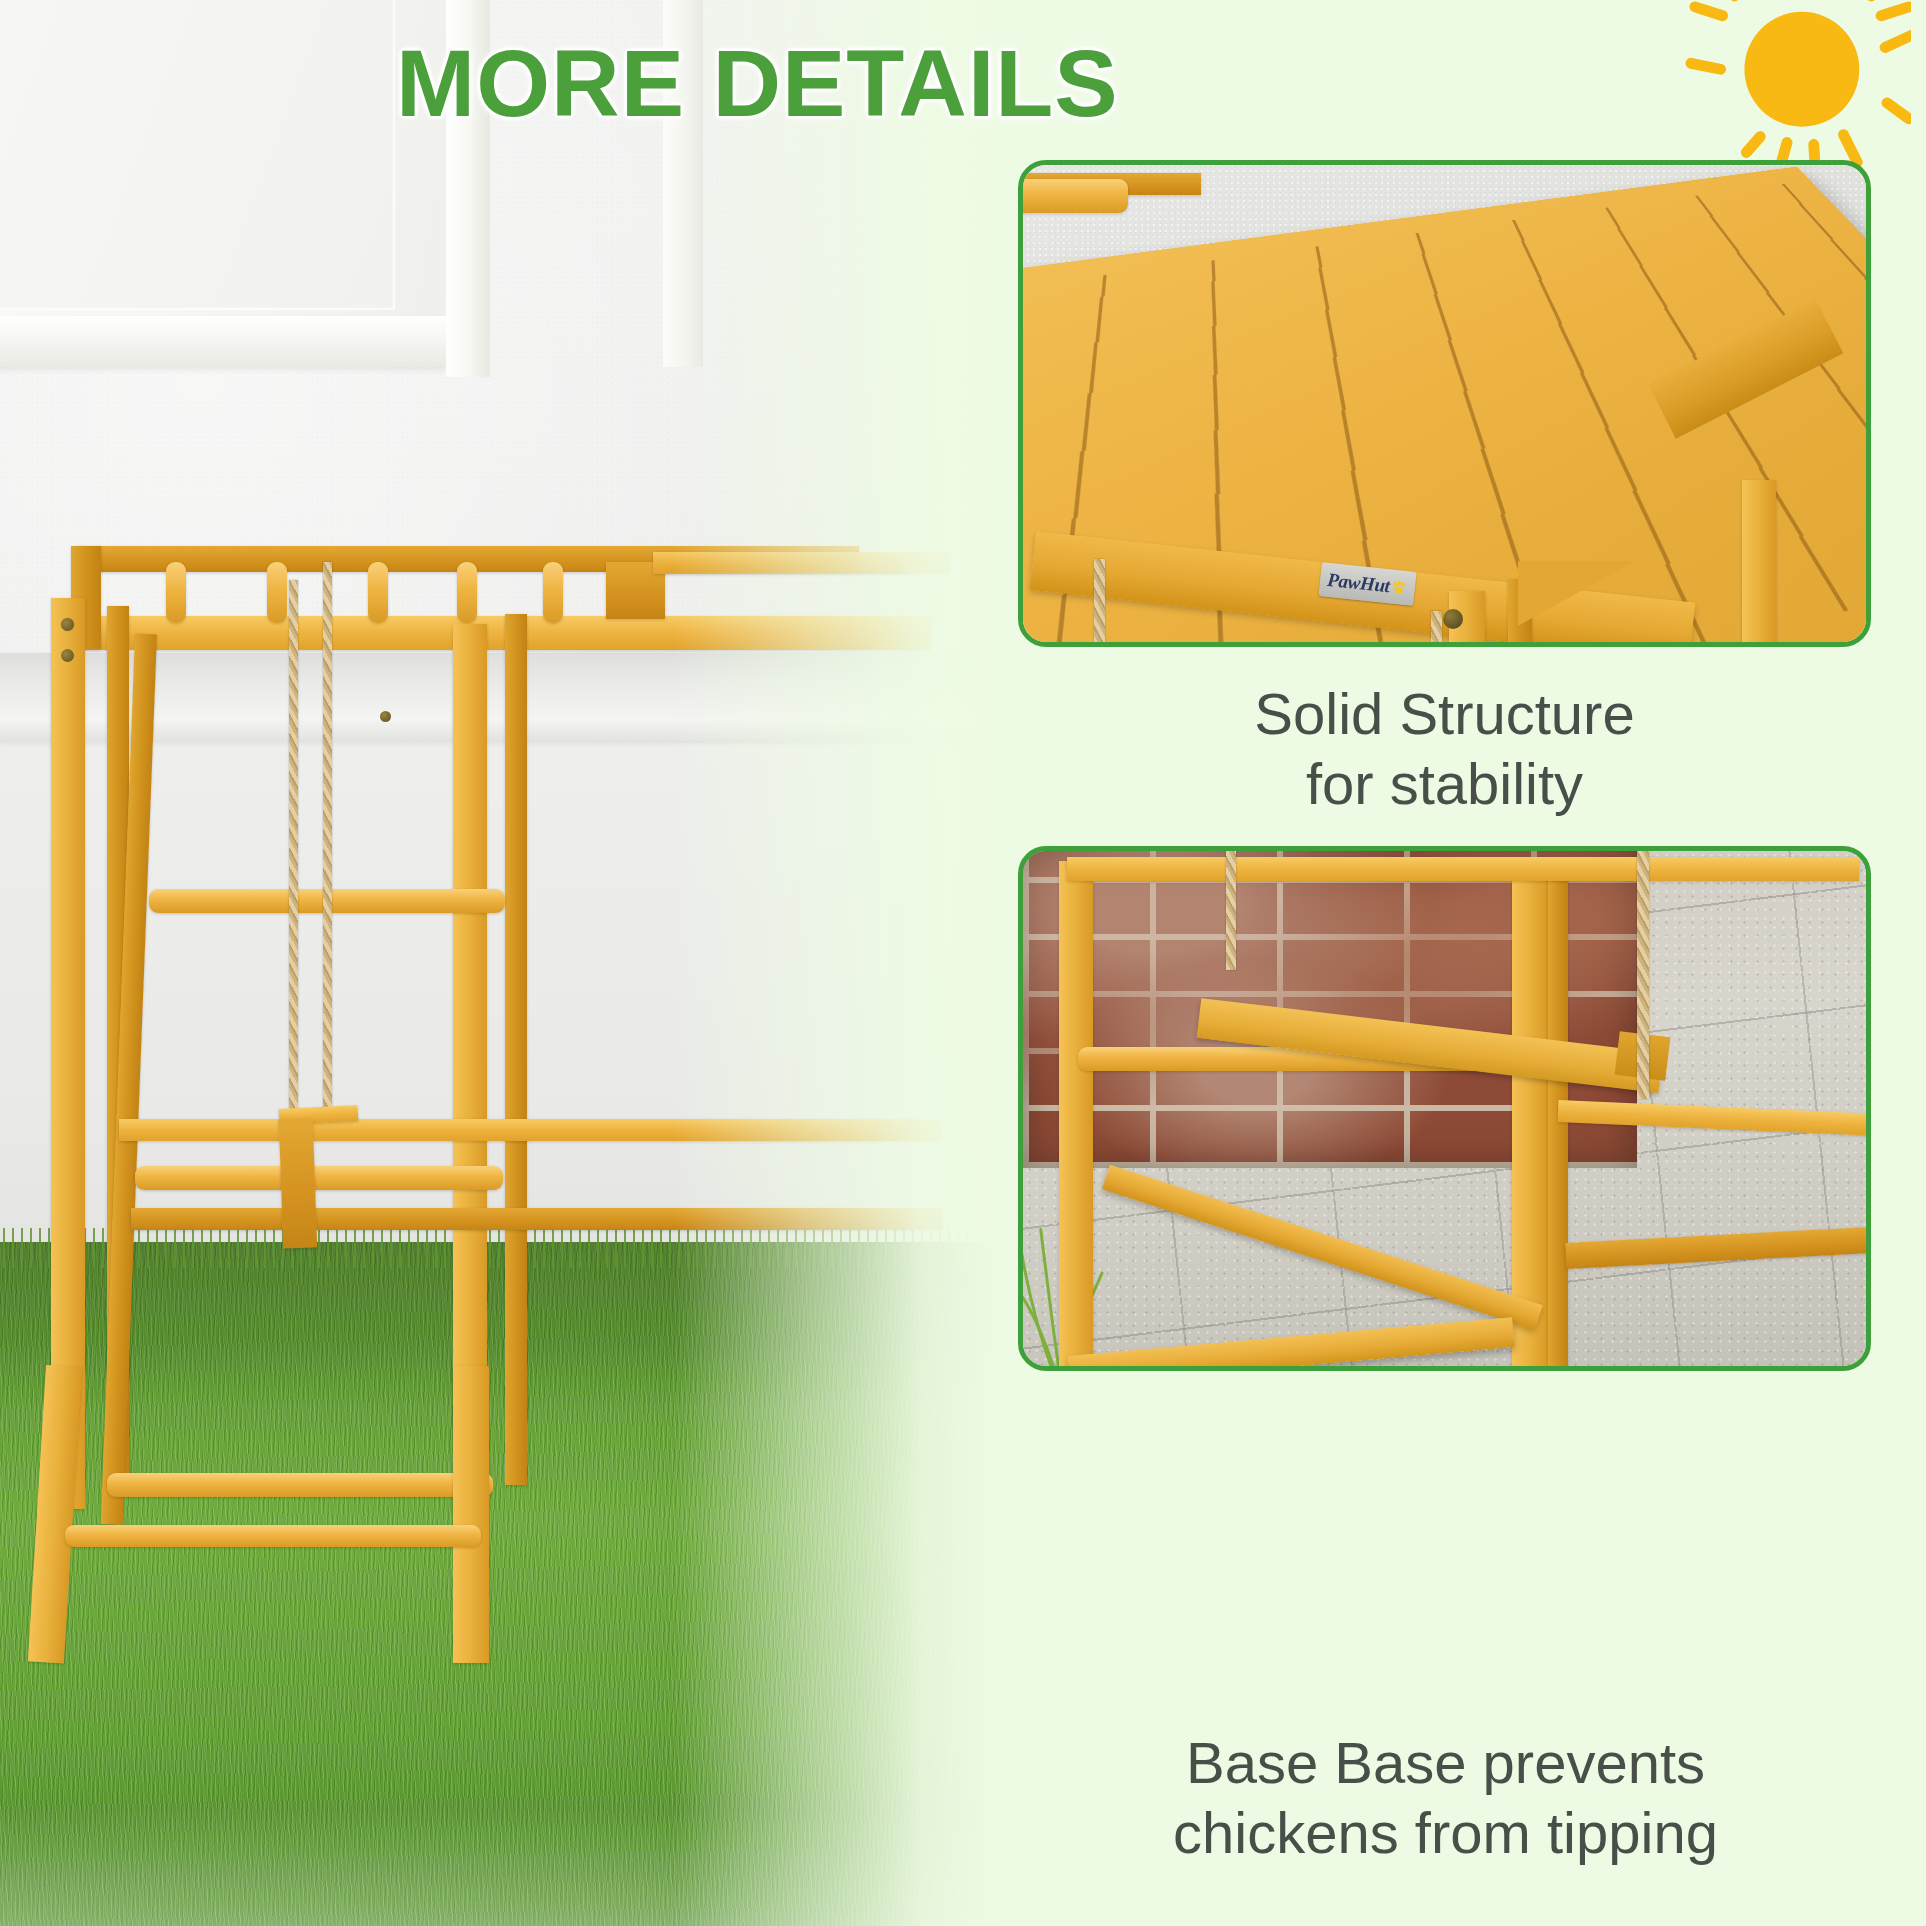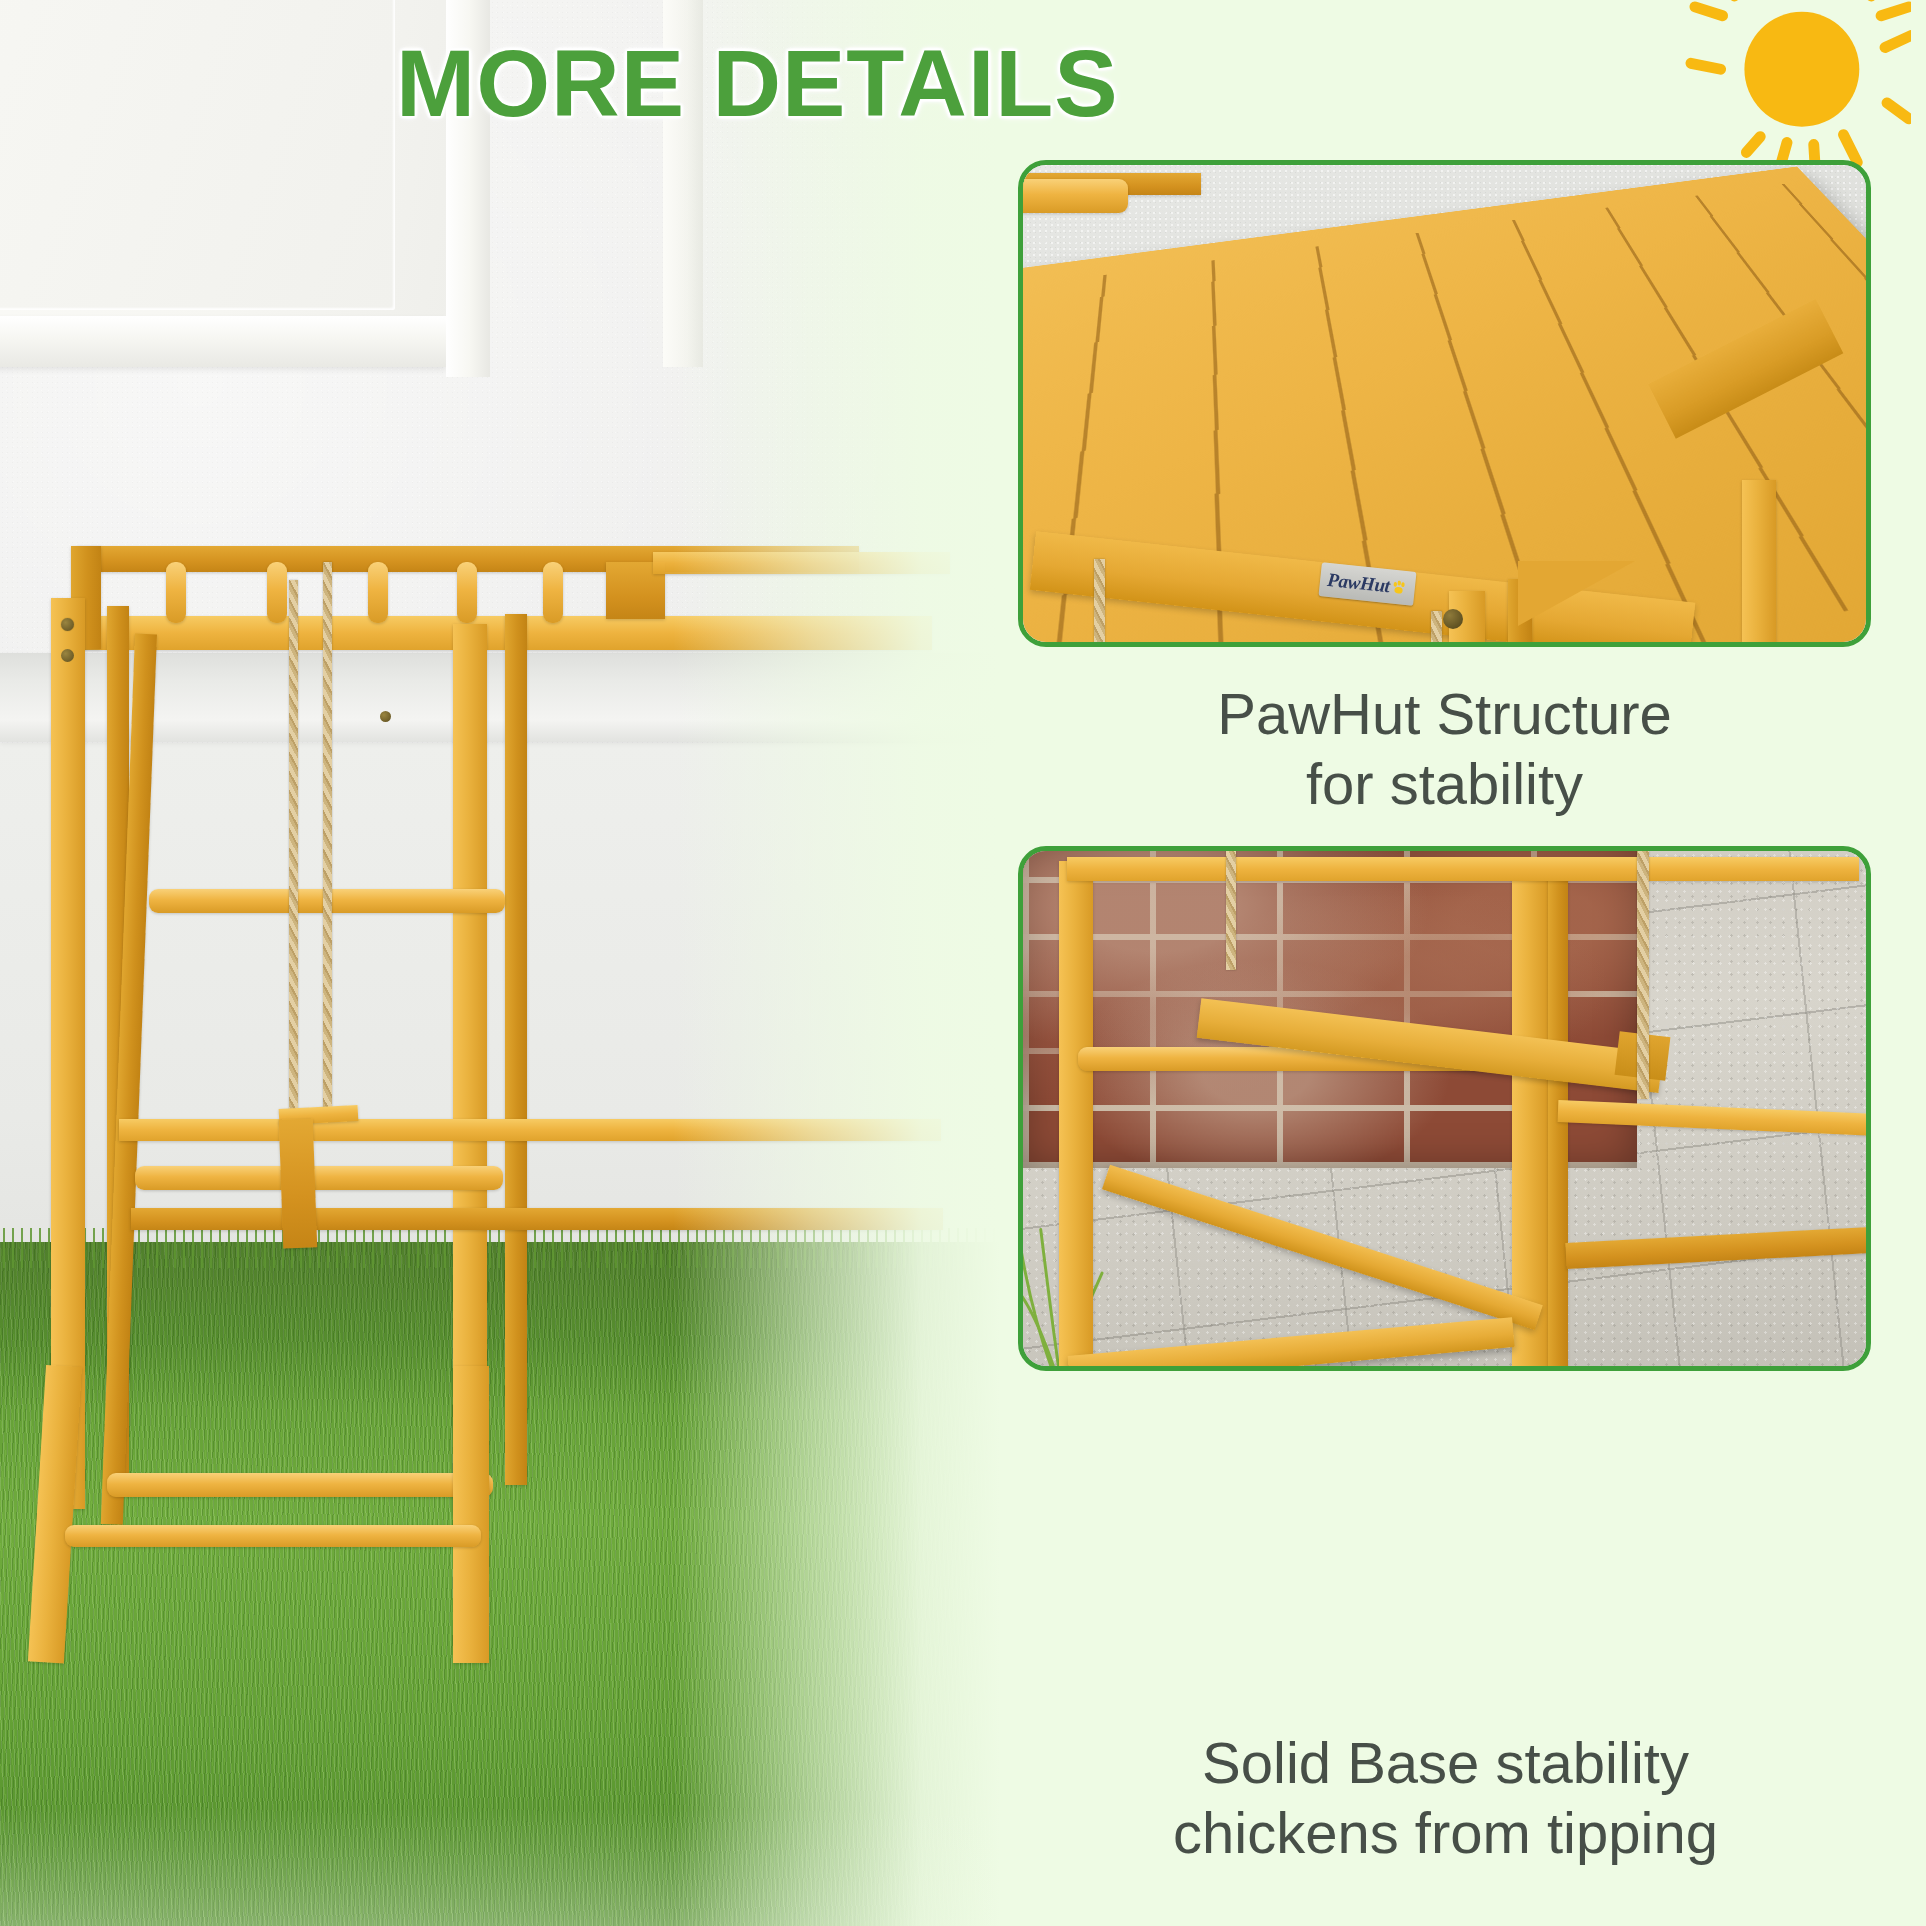--- a/index.html
+++ b/index.html
@@ -368,21 +368,21 @@
         <ellipse cx="7" cy="11" rx="4.1" ry="3.3" fill="#F7C61A"></ellipse>
       </svg>
     </div>
 
     <div style="position:absolute; left:420px; top:444px; width:20px; height:20px; border-radius:50%;
                 background:radial-gradient(circle at 34% 32%,#8e7a3a,#4d4118);"></div>
 
   </div>
 </div>
 
-<div class="caption" id="caption-top">PawHut Structure
+<div class="caption" id="caption-top">Solid Structure
 for stability</div>
 
 <svg id="leaves" viewBox="0 0 180 125">
   <g>
     <path d="M36 118 C22 96 20 62 32 46 C40 36 52 40 54 54 C57 74 52 104 46 120 Z" fill="#4F7A28"></path>
     <path d="M44 120 C34 98 34 62 44 48 C52 38 62 44 62 58 C62 80 56 106 50 121 Z" fill="#9CC748"></path>
     <path d="M70 122 C58 92 56 42 70 24 C80 12 94 18 95 36 C96 66 88 104 80 123 Z" fill="#4F7A28"></path>
     <path d="M80 123 C70 94 70 44 82 28 C92 16 104 22 104 40 C104 70 94 106 88 124 Z" fill="#9CC748"></path>
     <path d="M112 124 C104 106 104 78 114 66 C122 56 132 62 132 74 C132 92 124 112 119 125 Z" fill="#4F7A28"></path>
     <path d="M120 125 C114 108 114 80 124 70 C132 62 141 66 141 78 C141 96 132 114 127 126 Z" fill="#9CC748"></path>
@@ -436,15 +436,15 @@
                 background:linear-gradient(180deg,#f3c054 0%,#e7ac37 55%,#d2961e 100%);
                 transform:rotate(-5deg); transform-origin:left center;
                 box-shadow:0 4px 7px rgba(0,0,0,.25);"></div>
 
     <div class="rope" style="left:614px; top:0px; height:248px; width:12px;"></div>
     <div class="rope" style="left:203px; top:0px; height:119px; width:10px;"></div>
 
   </div>
 </div>
 
-<div class="caption" id="caption-bottom">Solid Base stability
+<div class="caption" id="caption-bottom">Base Base prevents
 chickens from tipping</div>
 
 
 </body></html>

